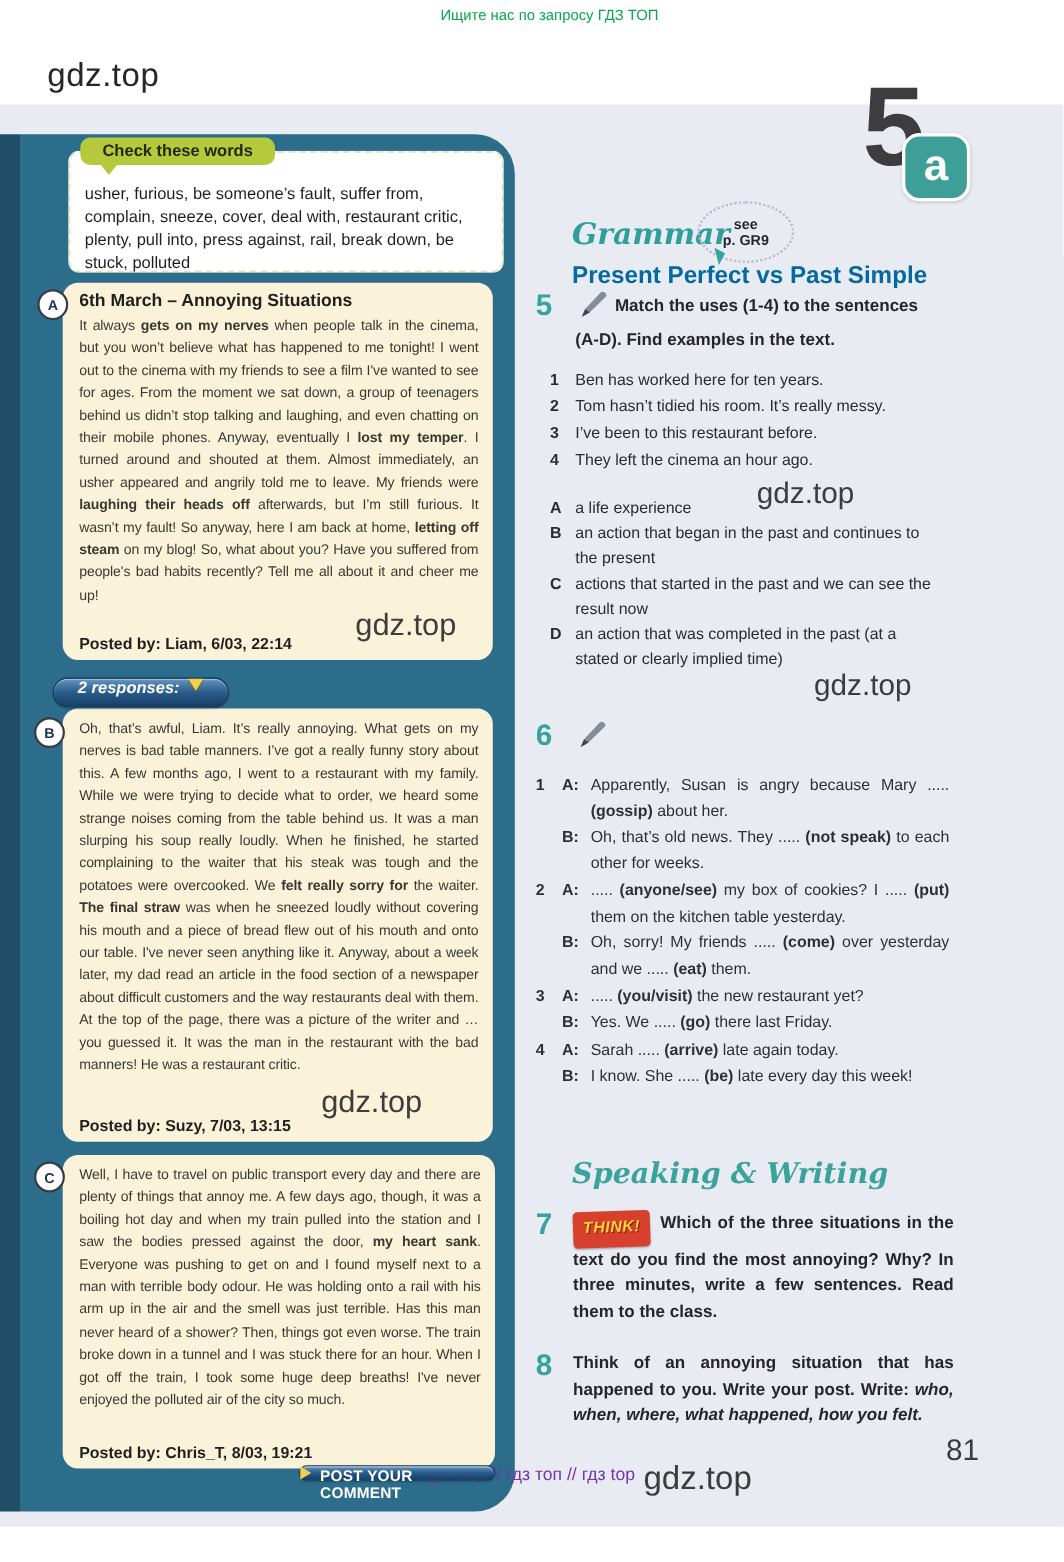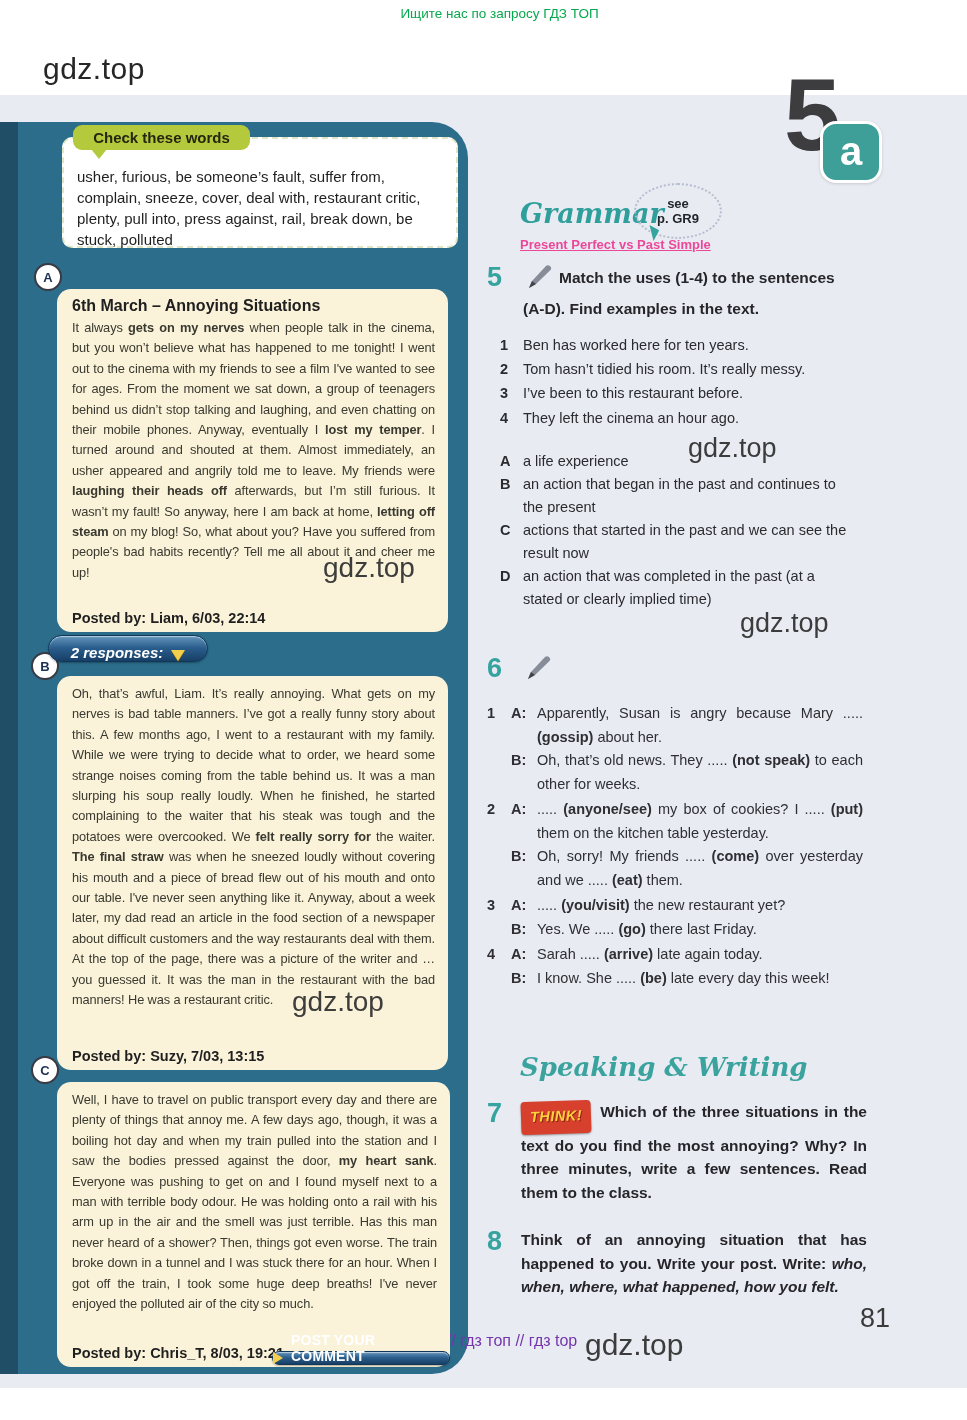--- a/index.html
+++ b/index.html
@@ -22,48 +22,48 @@
 
   .cw-label{top:125px;left:73px;width:177px;height:25px;background:#b5c93d;border-radius:9px;
             display:flex;align-items:center;justify-content:center;font-weight:700;font-size:15px;color:#26260f;z-index:3;}
   .cw-label::after{content:"";position:absolute;left:18px;bottom:-9px;border-left:8px solid transparent;
             border-right:8px solid transparent;border-top:10px solid #b5c93d;}
   .cw-box{top:137px;left:62px;width:396px;height:111px;background:#fff;border:2px dashed #dfe6c3;
           border-radius:10px;box-sizing:border-box;padding:27px 13px 6px;z-index:2;
           font-size:15px;line-height:21px;color:#1f1f1f;}
 
   .post{background:#faf3da;border-radius:14px;box-sizing:border-box;
-        padding:8px 13px 28px 15px;overflow:hidden;z-index:2;margin-top:32px;}
+        padding:8px 13px 28px 15px;overflow:hidden;z-index:2;}
   .post-a{top:257px;left:57px;width:391px;height:343px;}
   .post-b{top:644px;left:57px;width:391px;height:394px;}
   .post-c{top:1050px;left:57px;width:393px;height:285px;}
   .post-title{font-size:16px;font-weight:800;color:#202020;margin-bottom:3px;}
   .post-body{font-size:12.8px;line-height:20.4px;text-align:justify;color:#39392f;letter-spacing:-.1px;}
   .post-meta{position:absolute;left:15px;bottom:6px;font-size:14.5px;font-weight:800;color:#1f1f1f;}
 
   .badge-circle{width:24px;height:24px;border-radius:50%;background:#fff;border:2px solid #3a3a44;
         display:flex;align-items:center;justify-content:center;font-size:13px;font-weight:800;color:#1c3050;z-index:4;}
   .bc-a{top:263px;left:34px;} .bc-b{top:652px;left:31px;} .bc-c{top:1056px;left:31px;}
 
-  .pill{display:flex;align-items:flex-end;justify-content:center;gap:8px;border-radius:14px;
+  .pill{display:flex;align-items:flex-start;justify-content:center;gap:8px;border-radius:14px;
         background:linear-gradient(180deg,#6596bd 0%,#2a5d8c 48%,#173f66 100%);
         border:1.5px solid #10365a;box-shadow:inset 0 1px 1px rgba(255,255,255,.55),0 1px 2px rgba(0,0,0,.3);
-        color:#fff;font-weight:800;z-index:5;box-sizing:border-box;margin-top:19px;}
+        color:#fff;font-weight:800;z-index:5;box-sizing:border-box;}
   .resp-pill{top:616px;left:48px;width:160px;height:27px;font-size:15px;font-style:italic;}
   .tri-down{width:0;height:0;border-left:7px solid transparent;border-right:7px solid transparent;
             border-top:11px solid #f3cf4e;filter:drop-shadow(0 1px 0 #7a5b00);}
   .post-btn{top:1332px;left:272px;width:178px;height:14px;font-size:14px;letter-spacing:.2px;}
   .tri-right{width:0;height:0;border-top:6px solid transparent;border-bottom:6px solid transparent;
             border-left:10px solid #f3cf4e;}
 
   .g-head{top:198px;left:520px;font-family:"DejaVu Serif",serif;font-style:italic;font-weight:700;
           font-size:27px;color:#2f9f9c;}
   .sw-head{top:1052px;left:520px;font-family:"DejaVu Serif",serif;font-style:italic;font-weight:700;
           font-size:26px;color:#3aa39e;}
-  .g-sub{top:237px;left:520px;font-size:13px;font-weight:800;color:#ec4899;text-decoration:underline;}
+  .g-sub{top:237px;left:520px;font-size:22px;font-weight:800;color:#0369a1;}
   .see-note{top:183px;left:634px;width:84px;height:52px;border:2px dotted #b4bcce;border-radius:50%;
           display:flex;flex-direction:column;align-items:center;justify-content:center;
           font-size:13px;font-weight:700;color:#23252d;line-height:15px;}
   .see-arrow{top:227px;left:646px;width:0;height:0;border-left:11px solid transparent;
           border-top:12px solid #35a39e;transform:rotate(28deg);}
 
   .ex{width:366px;}
   .ex-head{display:grid;grid-template-columns:36px 1fr;}
   .ex-num{font-size:27px;font-weight:700;color:#35a39e;line-height:1;}
   .ex-instr{font-size:15.5px;line-height:24px;color:#26262a;}

